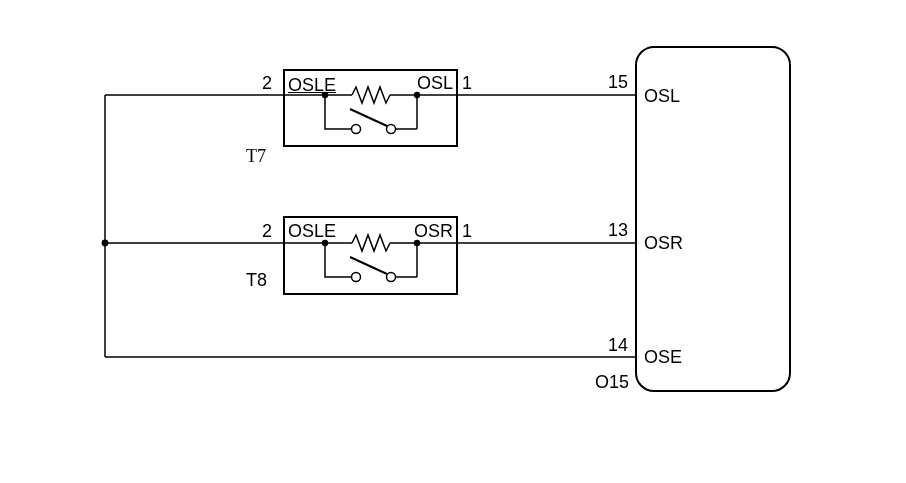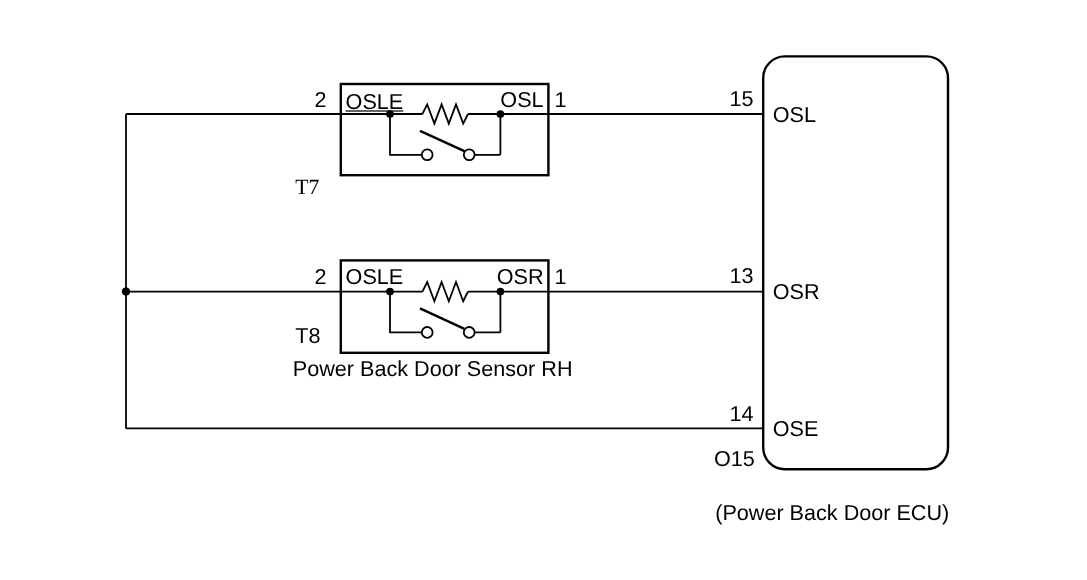--- a/index.html
+++ b/index.html
@@ -80,26 +80,24 @@
   <div class="lbl" style="left:288px; top:75px;text-decoration:underline;">OSLE</div>
   <div class="lbl ra" style="left:385px; top:73px; width:68px;">OSL</div>
   <div class="lbl" style="left:462px; top:73px;">1</div>
   <div class="lbl" style="left:246px; top:146px;font-family:Liberation Serif, serif;">T7</div>
 
   <div class="lbl ra" style="left:232px; top:221px; width:40px;">2</div>
   <div class="lbl" style="left:288px; top:221px;">OSLE</div>
   <div class="lbl ra" style="left:385px; top:221px; width:68px;">OSR</div>
   <div class="lbl" style="left:462px; top:221px;">1</div>
   <div class="lbl" style="left:246px; top:270px;">T8</div>
-  <div class="lbl" style="left:244px; top:297px;">Power Back Door Sensor RH</div>
 
   <div class="lbl ra" style="left:588px; top:72px; width:40px;">15</div>
   <div class="lbl ra" style="left:588px; top:220px; width:40px;">13</div>
   <div class="lbl ra" style="left:588px; top:335px; width:40px;text-align:right;">14</div>
 
   <div class="lbl" style="left:644px; top:86px;">OSL</div>
   <div class="lbl" style="left:644px; top:233px;">OSR</div>
   <div class="lbl" style="left:644px; top:347px;">OSE</div>
 
   <div class="lbl" style="left:595px; top:372px;">O15</div>
-  <div class="lbl" style="left:596px; top:417px;">(Power Back Door ECU)</div>
 
 </div>
 
 </body></html>

